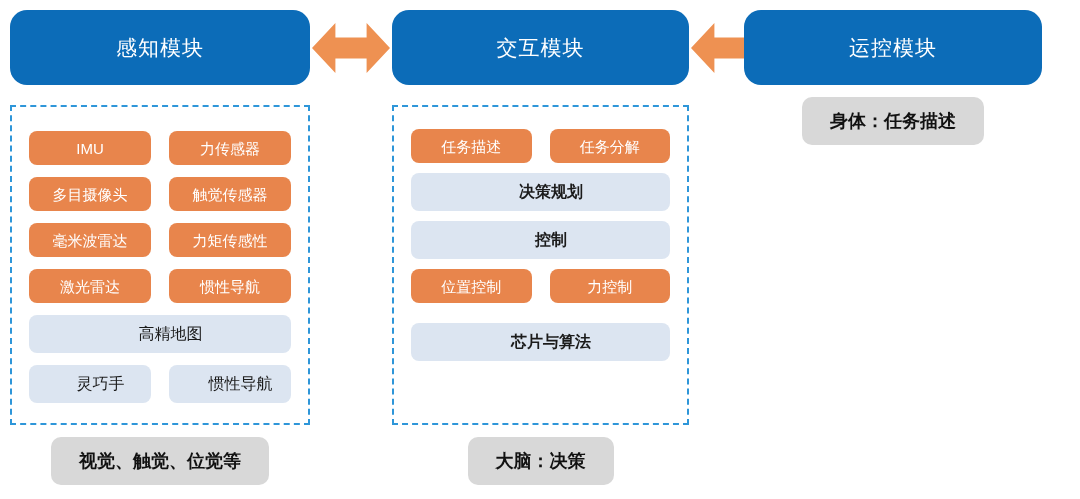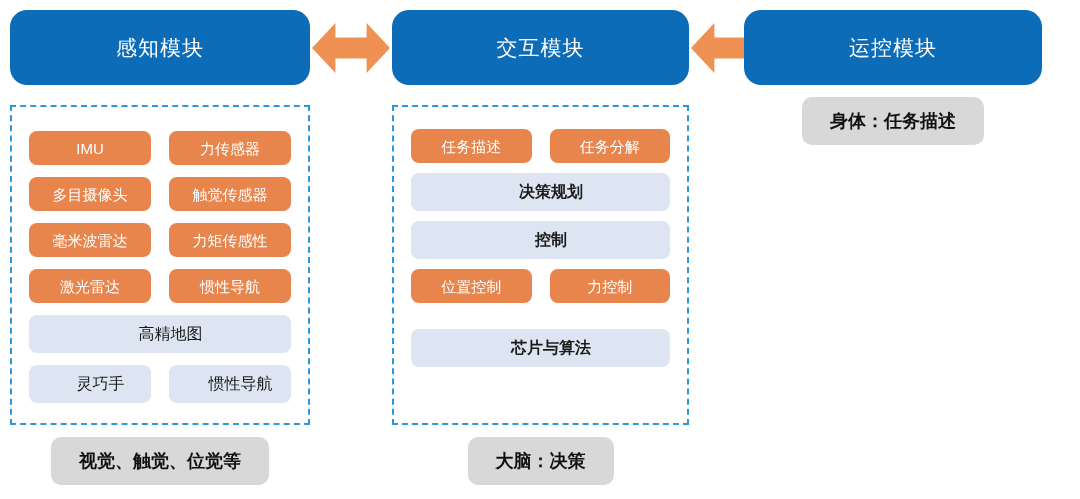--- a/index.html
+++ b/index.html
@@ -29,21 +29,21 @@
     display:flex;flex-direction:column;
   }
   .col-1 .panel{padding:24px 17px 0;}
   .col-2 .panel{padding:22px 17px 0;}
   .col-3 .panel{padding:25px 19px 0;}
 
   .row{display:flex;gap:18px;align-items:flex-end;}
   .col-1 .row{margin-bottom:12px;}
   .col-2 .row{margin-bottom:10px;}
   .col-3 .row{margin-bottom:19px;}
-  .row.gap-lg{margin-top:16px;}
+  .row.gap-lg{margin-top:10px;}
   .col-3 .row.gap-lg{margin-top:8px;}
 
   .tag{
     flex:1;display:flex;align-items:center;justify-content:center;
     border-radius:8px;font-size:15px;line-height:1;white-space:nowrap;
   }
   .tag.orange{background:var(--tag-orange,#E8854C);color:#ffffff;height:34px;}
   .tag.light{background:var(--light-blue,#DCE5F1);color:#1b1b1b;height:38px;font-size:16px;padding-left:21px;}
   .col-3 .tag.orange{height:36px;}
   .col-2 .tag.orange{font-weight:normal;}

